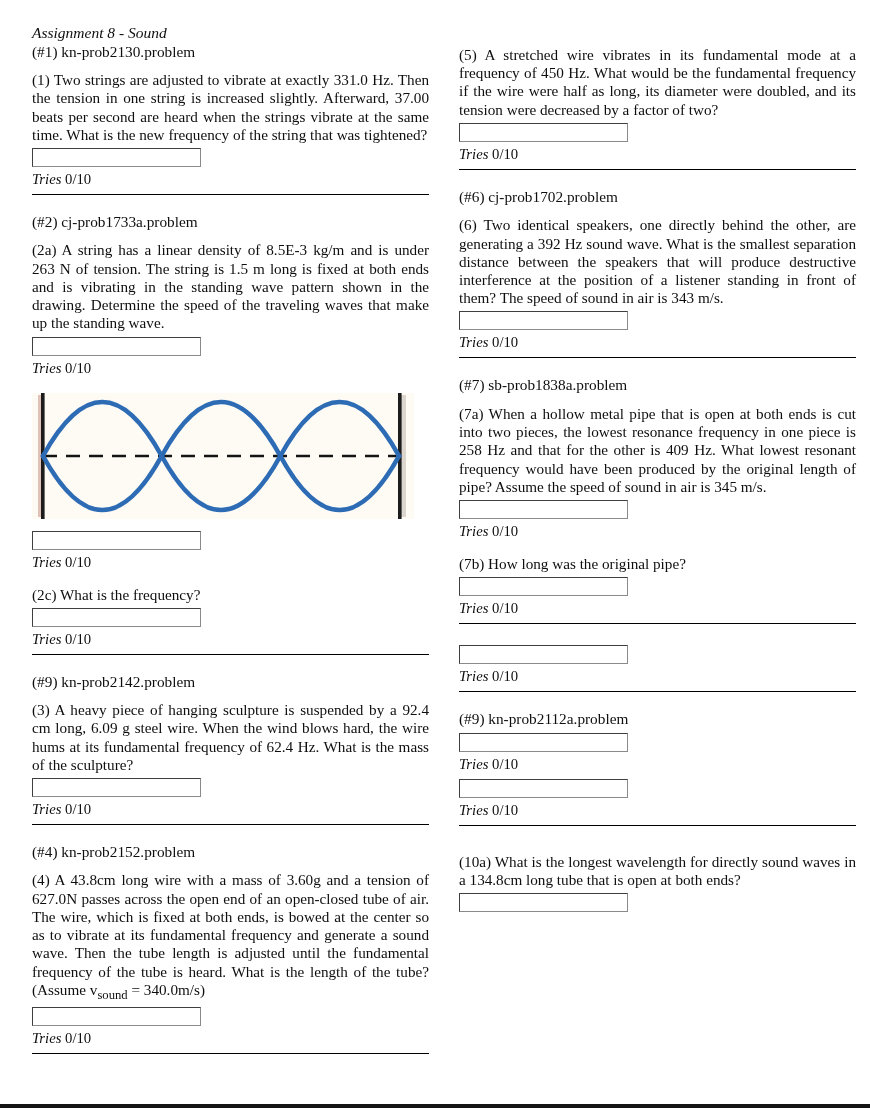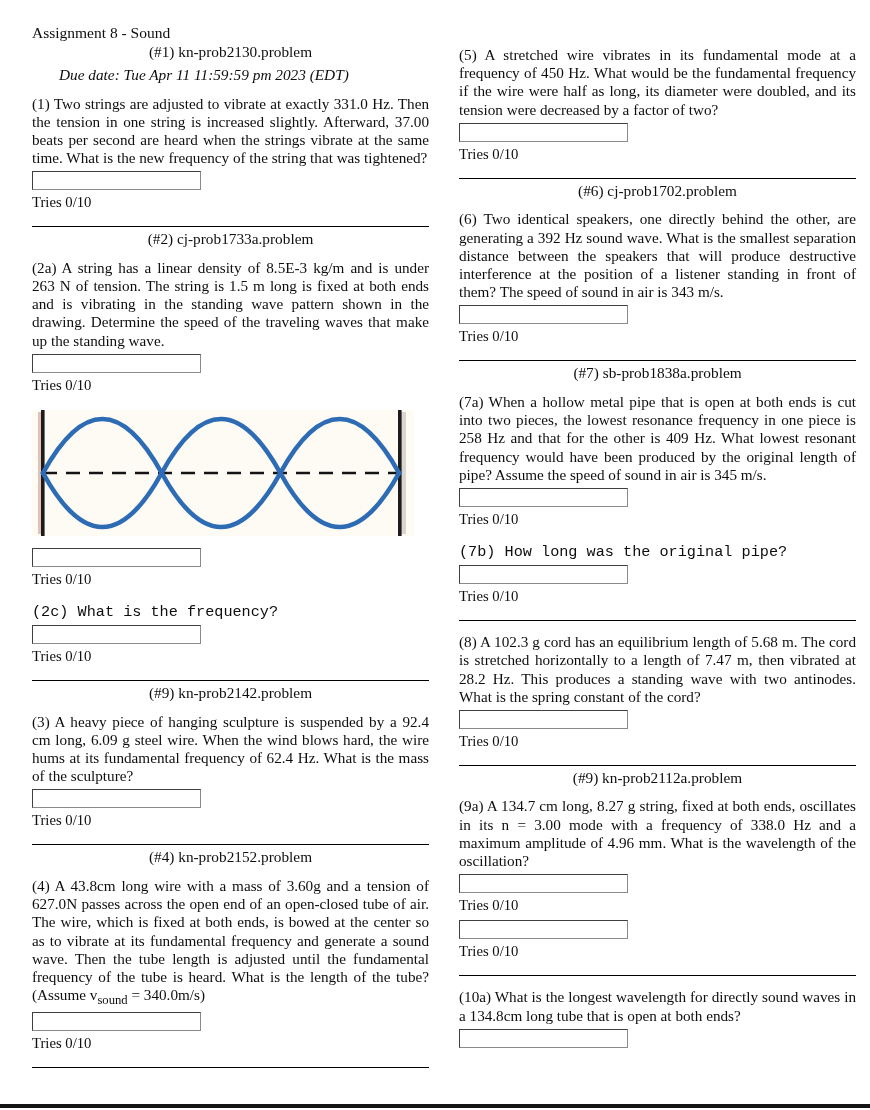--- a/index.html
+++ b/index.html
@@ -13,52 +13,52 @@
     color: #0e0e0e;
     overflow: hidden;
   }
   .columns {
     display: flex;
     padding: 24px 15px 0 32px;
     gap: 30px;
   }
   .col { width: 397px; flex: 0 0 397px; }
 
-  .asg-title { font-size: 15.5px; line-height: 1.15; }
-  .pid { font-size: 15.3px; line-height: 1.2; margin: 1px 0 0 0; text-align: center; }
+  .asg-title { font-style: italic; font-size: 15.5px; line-height: 1.15; }
+  .pid { font-size: 15.3px; line-height: 1.2; margin: 1px 0 0 0; }
   .due { font-style: italic; font-size: 15.3px; margin: 5px 0 0 27px; line-height: 1.2; }
 
   .ptext {
     font-size: 15.2px;
     line-height: 1.2;
     text-align: justify;
     margin: 10px 0 2px 0;
     hyphens: auto;
   }
-  .subq { margin-top: 15px; font-family: Liberation Mono, monospace; }
+  .subq { margin-top: 15px; }
 
-  .sec { border-top: 1.3px solid #000; margin-top: 15px; padding-top: 2px; }
+  .sec { border-top: 1.3px solid #000; margin-top: 6px; padding-top: 17px; }
 
   .answer {
     display: block;
     width: 169px;
     height: 19px;
     margin: 4px 0 0 0;
     padding: 0 3px;
     border: 1.6px solid #3f3f3f;
     border-bottom-color: #8a8a8a;
     border-right-color: #8a8a8a;
     border-radius: 0;
     background: #fff;
     font-family: "Liberation Serif", serif;
     font-size: 14px;
   }
 
   .tries { font-size: 14.7px; margin: 4px 0 6px 0; }
-  .tries .w { }
+  .tries .w { font-style: italic; }
 
   .fig {
     width: 382px;
     margin: 10px 0 4px 0;
     background: #fdfbf4;
   }
 
   .bottom-rule {
     position: absolute;
     left: 0;
@@ -71,21 +71,20 @@
 </head>
 <body>
 
 <div class="page">
   <div class="columns">
 
     <div class="col">
 
       <div class="asg-title">Assignment 8 - Sound</div>
       <div class="pid">(#1) kn-prob2130.problem</div>
-      <div class="due">Due date: Tue Apr 11 11:59:59 pm 2023 (EDT)</div>
 
       <p class="ptext">(1) Two strings are adjusted to vibrate at exactly 331.0 Hz. Then the tension in one string is increased slightly. Afterward, 37.00 beats per second are heard when the strings vibrate at the same time. What is the new frequency of the string that was tightened?</p>
       <input class="answer" type="text" style="">
       <div class="tries"><span class="w">Tries</span> <span>0/10</span></div>
 
       <div class="sec">
         <div class="pid">(#2) cj-prob1733a.problem</div>
         <p class="ptext">(2a) A string has a linear density of 8.5E-3 kg/m and is under 263 N of tension. The string is 1.5 m long is fixed at both ends and is vibrating in the standing wave pattern shown in the drawing. Determine the speed of the traveling waves that make up the standing wave.</p>
         <input class="answer" type="text" style="">
         <div class="tries"><span class="w">Tries</span> <span>0/10</span></div>
@@ -150,28 +149,26 @@
         <div class="pid">(#7) sb-prob1838a.problem</div>
         <p class="ptext">(7a) When a hollow metal pipe that is open at both ends is cut into two pieces, the lowest resonance frequency in one piece is 258 Hz and that for the other is 409 Hz. What lowest resonant frequency would have been produced by the original length of pipe? Assume the speed of sound in air is 345 m/s.</p>
         <input class="answer" type="text" style="">
         <div class="tries"><span class="w">Tries</span> <span>0/10</span></div>
         <p class="ptext subq">(7b) How long was the original pipe?</p>
         <input class="answer" type="text" style="">
         <div class="tries"><span class="w">Tries</span> <span>0/10</span></div>
       </div>
 
       <div class="sec">
-        <p class="ptext">(8) A 102.3 g cord has an equilibrium length of 5.68 m. The cord is stretched horizontally to a length of 7.47 m, then vibrated at 28.2 Hz. This produces a standing wave with two antinodes. What is the spring constant of the cord?</p>
         <input class="answer" type="text" style="">
         <div class="tries"><span class="w">Tries</span> <span>0/10</span></div>
       </div>
 
       <div class="sec">
         <div class="pid">(#9) kn-prob2112a.problem</div>
-        <p class="ptext">(9a) A 134.7 cm long, 8.27 g string, fixed at both ends, oscillates in its n = 3.00 mode with a frequency of 338.0 Hz and a maximum amplitude of 4.96 mm. What is the wavelength of the oscillation?</p>
         <input class="answer" type="text" style="">
         <div class="tries"><span class="w">Tries</span> <span>0/10</span></div>
         <input class="answer" type="text" style="">
         <div class="tries"><span class="w">Tries</span> <span>0/10</span></div>
       </div>
 
       <div class="sec">
         <p class="ptext">(10a) What is the longest wavelength for directly sound waves in a 134.8cm long tube that is open at both ends?</p>
         <input class="answer" type="text" style="">
 

